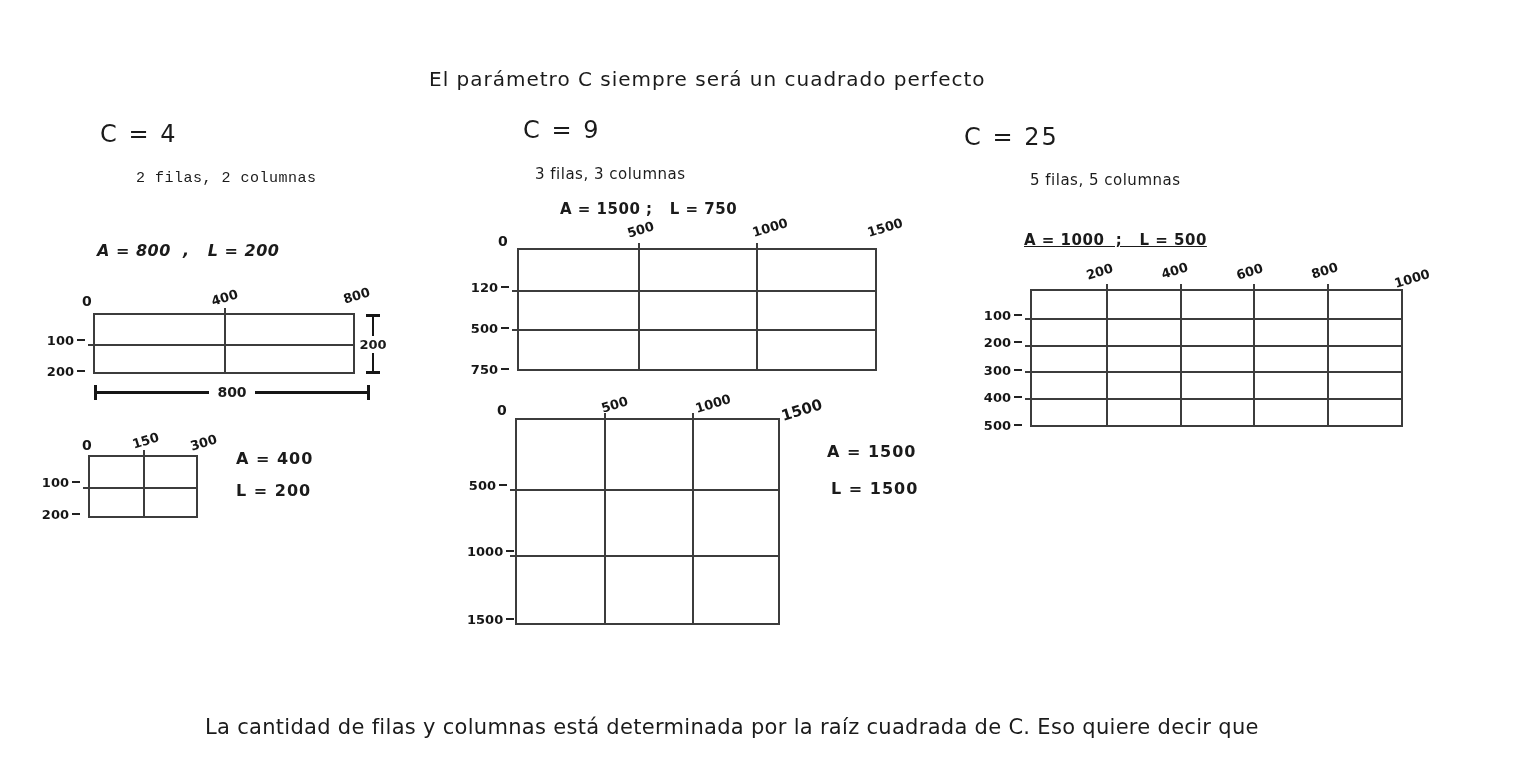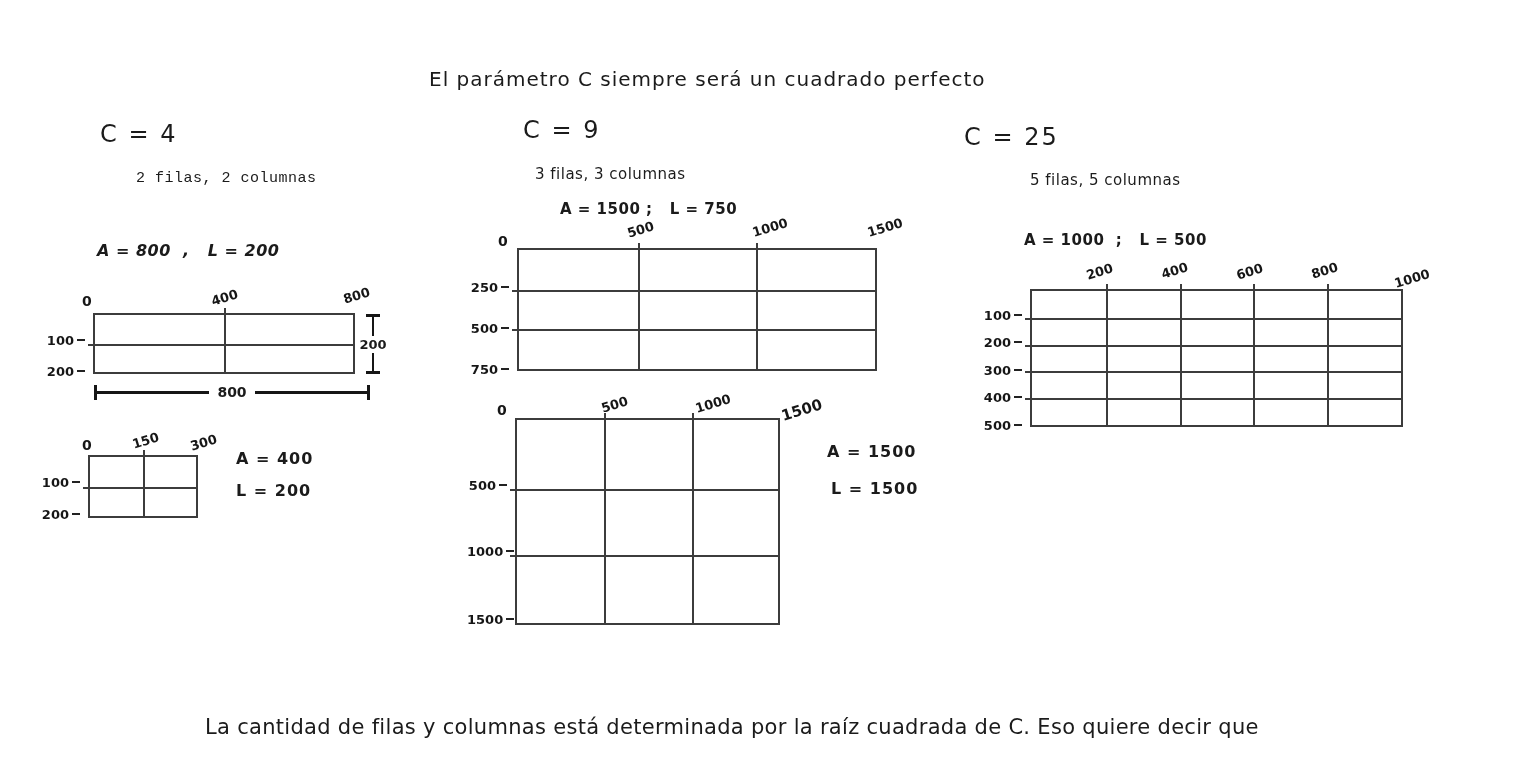--- a/index.html
+++ b/index.html
@@ -95,21 +95,21 @@
     <div class="gbox">
       <i class="vl" style="left:33.33%"></i>
       <i class="vl" style="left:66.67%"></i>
       <i class="hl" style="top:33.33%"></i>
       <i class="hl" style="top:66.67%"></i>
     </div>
     <span class="tk up" style="left:-19px;top:-15px;">0</span>
     <span class="tk rot" style="left:110px;top:-26px;">500</span>
     <span class="tk rot" style="left:235px;top:-28px;">1000</span>
     <span class="tk rot" style="left:350px;top:-28px;">1500</span>
-    <span class="tk l" style="top:32px;">250</span>
+    <span class="tk l" style="top:32px;">120</span>
     <span class="tk l" style="top:73px;">500</span>
     <span class="tk l" style="top:114px;">750</span>
   </div>
 
   <div class="gridwrap" style="left:515px;top:418px;width:265px;height:207px;">
     <div class="gbox">
       <i class="vl" style="left:33.5%"></i>
       <i class="vl" style="left:67%"></i>
       <i class="hl" style="top:33.8%"></i>
       <i class="hl" style="top:66.6%"></i>
@@ -120,21 +120,21 @@
     <span class="tk rot" style="left:266px;top:-17px;font-size:15px;">1500</span>
     <span class="tk l" style="top:60px;">500</span>
     <span class="tk l" style="top:126px;">1000</span>
     <span class="tk l" style="top:194px;">1500</span>
     <span class="sidelabel" style="left:312px;top:24px;">A = 1500</span>
     <span class="sidelabel" style="left:316px;top:61px;">L = 1500</span>
   </div>
 
   <div class="abs clabel" style="left:964px;top:123px;">C = 25</div>
   <div class="abs rclabel" style="left:1030px;top:171px;">5 filas, 5 columnas</div>
-  <div class="abs plabel" style="left:1024px;top:231px;">A = 1000  ;   L = 500</div>
+  <div class="abs plabel" style="left:1024px;top:231px;text-decoration:underline;">A = 1000  ;   L = 500</div>
 
   <div class="gridwrap" style="left:1030px;top:289px;width:373px;height:138px;">
     <div class="gbox">
       <i class="vl" style="left:20%"></i>
       <i class="vl" style="left:40%"></i>
       <i class="vl" style="left:60%"></i>
       <i class="vl" style="left:80%"></i>
       <i class="hl" style="top:20%"></i>
       <i class="hl" style="top:40%"></i>
       <i class="hl" style="top:60%"></i>

